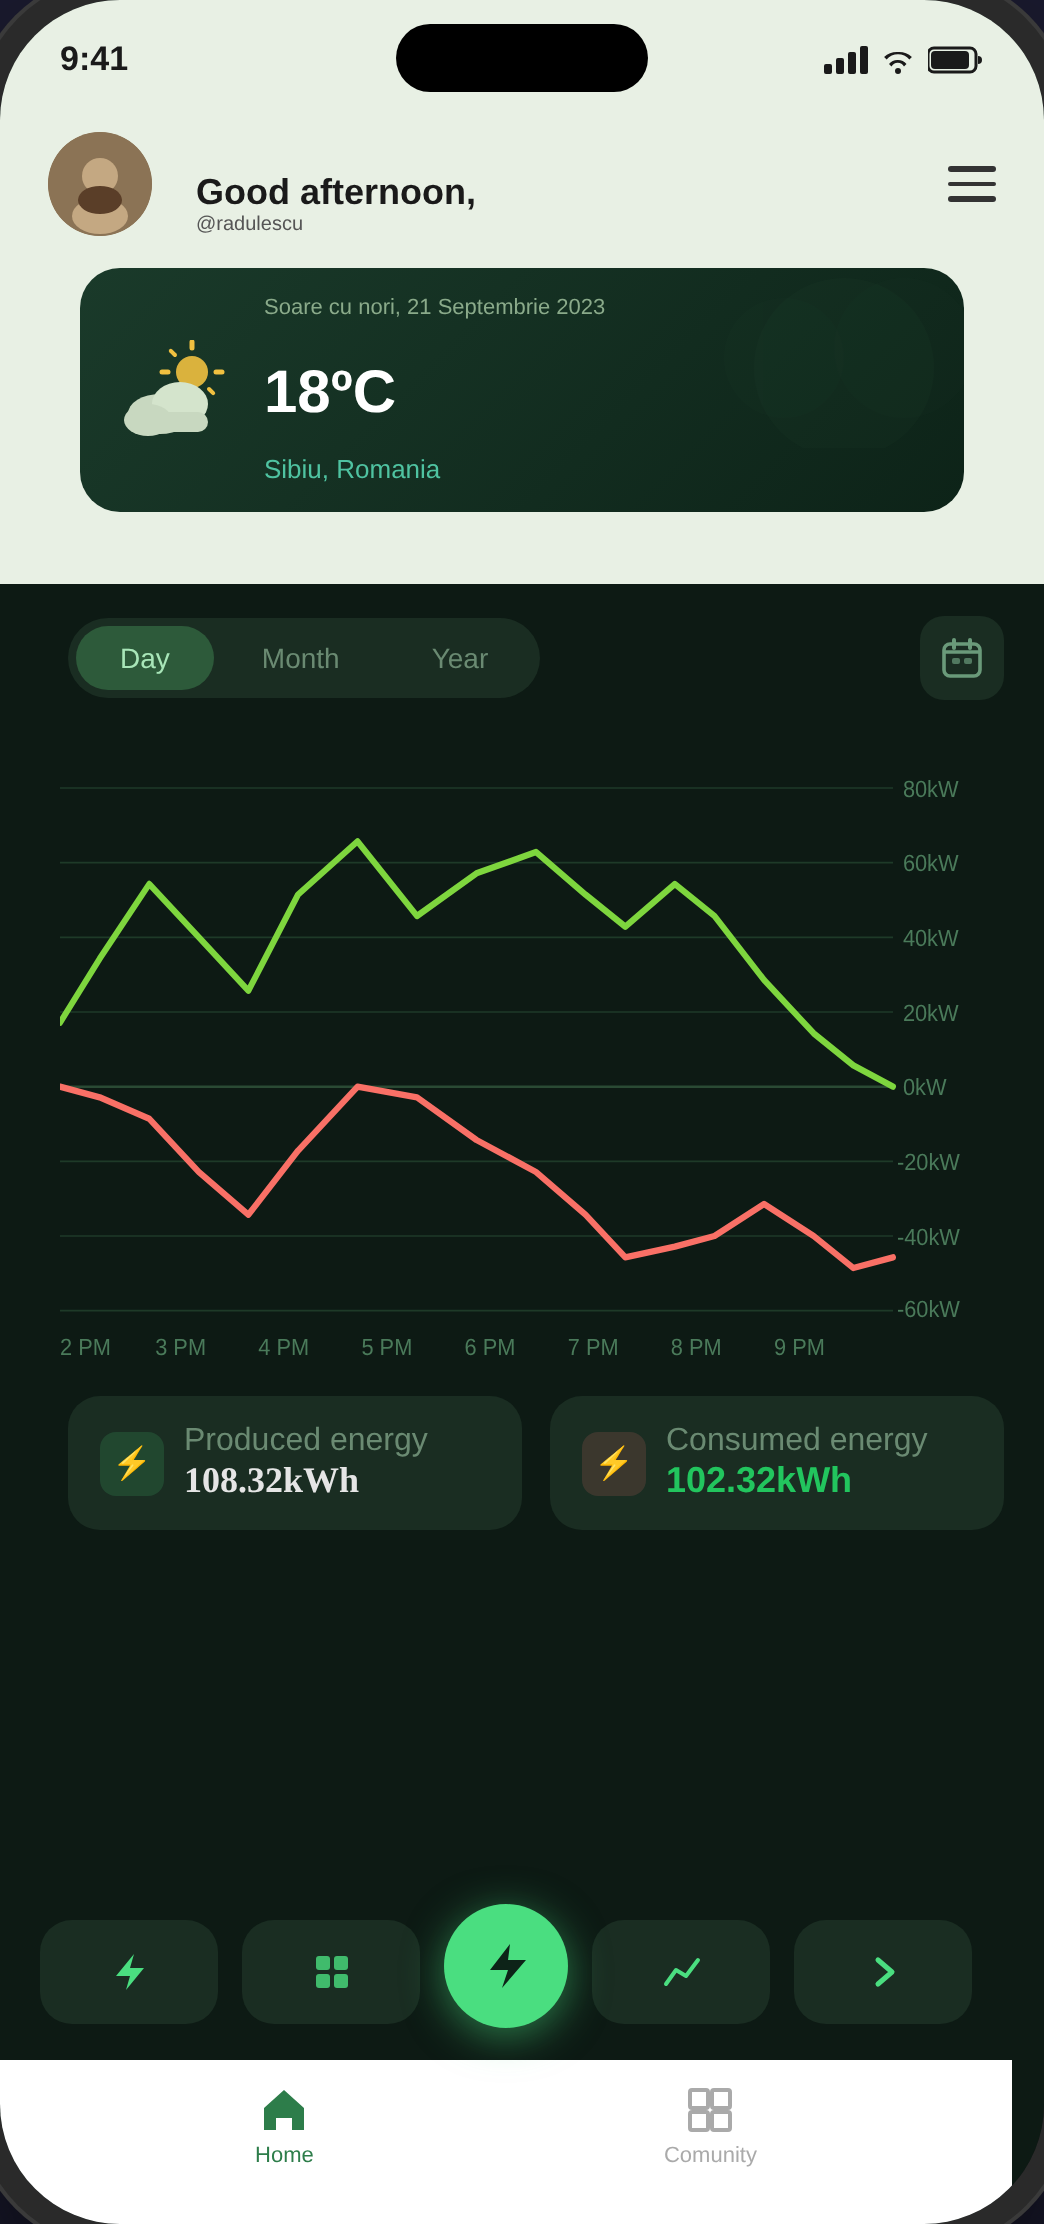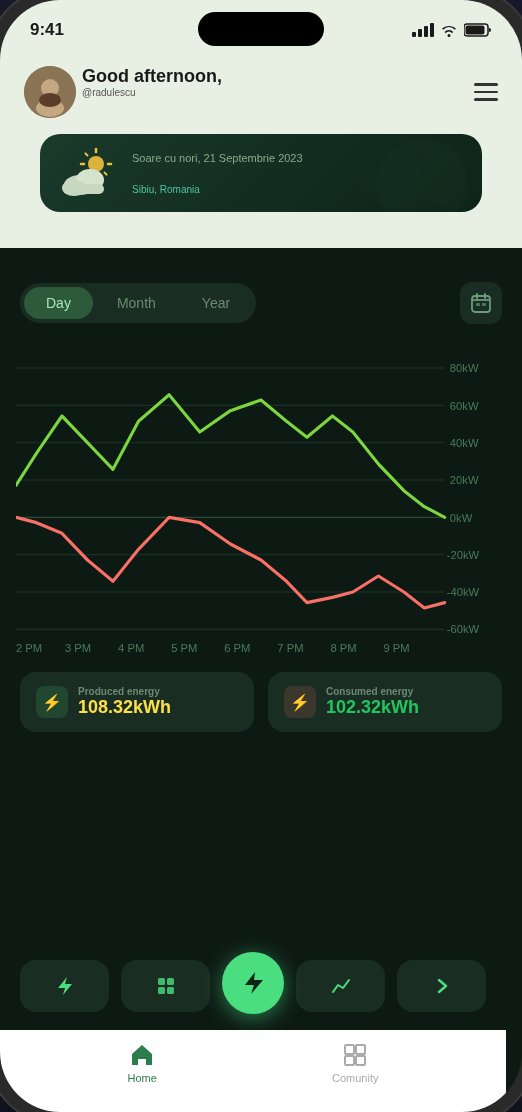--- a/index.html
+++ b/index.html
@@ -67,22 +67,22 @@
     
     .header-section {
       background: #e8f0e4;
       padding: 12px 24px 18px;
       display: flex;
       justify-content: space-between;
       align-items: center;
     }
     .header-left {
       display: flex;
-      align-items: flex-start;
-      gap: 6px;
+      align-items: flex-end;
+      gap: 22px;
     }
     .avatar {
       width: 52px;
       height: 52px;
       border-radius: 50%;
       background: #8b7355;
       overflow: hidden;
       display: flex;
       align-items: center;
       justify-content: center;
@@ -142,29 +142,30 @@
       color: #8aaa8a;
       margin-bottom: 20px;
     }
     .weather-temp {
       font-size: 30px;
       font-weight: 700;
       color: #fff;
       line-height: 1.1;
     }
     .weather-location {
-      font-size: 10px;
+      font-size: 13px;
       color: #4fc3a1;
-      margin-top: 0;
+      margin-top: 14px;
     }
     
     .main-area {
       background: #0d1a14;
       flex: 1;
-      padding: 18px 20px;
+      padding: 0 20px;
+      margin-left: 14px;
     }
     
     .period-tabs-row {
       display: flex;
       align-items: center;
       justify-content: space-between;
       padding: 16px 0 12px;
     }
     .period-tabs {
       background: #1a2d22;
@@ -227,29 +228,28 @@
       border-radius: 8px;
       display: flex;
       align-items: center;
       justify-content: center;
       font-size: 16px;
     }
     .energy-bolt.green { background: rgba(74, 222, 128, 0.15); color: #4ade80; }
     .energy-bolt.red { background: rgba(248, 113, 113, 0.15); color: #f87171; }
     .energy-info label {
       display: block;
-      font-size: 10px;
+      font-size: 16px;
       color: #6a8a72;
-      font-weight: bold;
     }
     .energy-value {
       font-size: 18px;
       font-weight: 700;
     }
-    .energy-value.green { color: #fde047; }
+    .energy-value.green { color: #e5e5e5; font-family: Liberation Serif, serif; }
     .energy-value.red { color: #22c55e; }
     
     .bottom-nav-area {
       position: absolute;
       bottom: 0;
       left: 0;
       right: 16px;
     }
     .quick-actions {
       display: flex;
@@ -375,20 +375,21 @@
             <line x1="44.5" y1="24.5" x2="46.6" y2="26.6" stroke="#f0c040" stroke-width="2" stroke-linecap="round"></line>
 
             <ellipse cx="20" cy="37" rx="16" ry="10" fill="#c8d8c0"></ellipse>
             <ellipse cx="30" cy="32" rx="14" ry="11" fill="#d4e4cc"></ellipse>
             <ellipse cx="14" cy="40" rx="12" ry="8" fill="#c8d8c0"></ellipse>
             <rect x="4" y="36" width="40" height="10" rx="5" fill="#c8d8c0"></rect>
           </svg>
         </div>
         <div class="weather-info">
           <div class="weather-date">Soare cu nori, 21 Septembrie 2023</div>
+          <div class="weather-temp">18ºC</div>
           <div class="weather-location">Sibiu, Romania</div>
         </div>
       </div>
     </div>
 
     <div class="main-area">
 
       <div class="period-tabs-row">
         <div class="period-tabs">
           <div class="period-tab active">Day</div>

